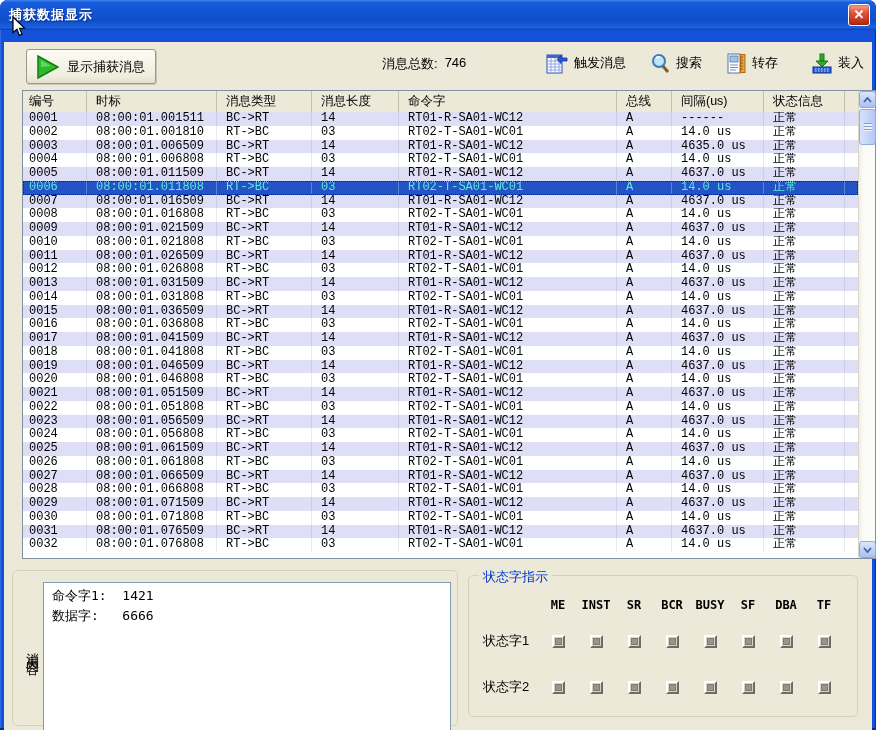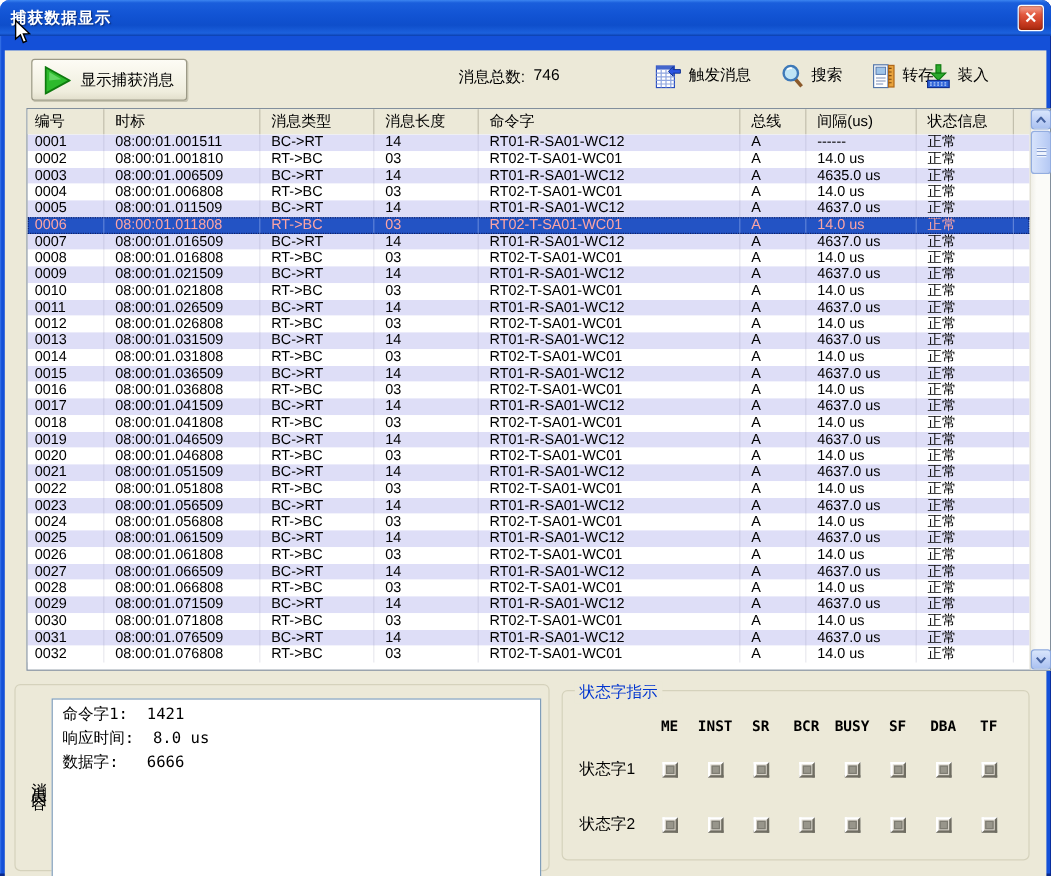--- a/index.html
+++ b/index.html
@@ -37,40 +37,40 @@
   .btn-show{
     position:absolute; left:22px; top:7px; width:130px; height:35px;
     background:linear-gradient(180deg,#FDFCF5,#EFEDDD 80%,#E2DFCC);
     border:1px solid #9C9A87; border-radius:3px;
     box-shadow:1px 1px 0 #C8C5B2;
     display:flex; align-items:center; gap:8px; padding-left:10px;
     font-size:13px; color:#000;
   }
   .total{ position:absolute; left:378px; top:13px; font-size:13px; color:#000; display:flex; gap:7px; }
   .tool{ position:absolute; top:9px; height:24px; display:flex; align-items:center; gap:6px; font-size:13px; color:#000; }
-  .t-trigger{ left:542px; } .t-search{ left:646px; } .t-export{ left:723px; } .t-load{ left:768px; }
+  .t-trigger{ left:542px; } .t-search{ left:646px; } .t-export{ left:723px; } .t-load{ left:808px; }
 
   
   .table{
     position:absolute; left:6px; top:48px; width:854px; height:469px;
     background:#fff; border:1px solid #828F9C;margin-left:12px;
   }
   .thead{
     position:absolute; left:0; top:0; right:17px; height:21px;
     background:#ECE9D8; display:flex; font-size:12.5px; color:#000;
   }
   .hcell{ line-height:21px; padding-left:9px; border-right:1px solid #C2BFAD; overflow:hidden; white-space:nowrap; }
   .tbody{
     position:absolute; left:0; top:21px; right:17px; bottom:0;
     overflow:hidden; font-size:12px;
-    font-family:Liberation Sans, sans-serif;
+    font-family:Liberation Mono, monospace;
   }
   .trow{ display:flex; height:13.75px; line-height:13.6px; color:#000; background:#fff; white-space:nowrap; }
   .trow.alt{ background:var(--row_alt,#DEDEF7); }
-  .trow.selected{ background:var(--selection,#2353C4); color:#fca5a5; outline:1px dotted #0B1E66; outline-offset:-1px; }
+  .trow.selected{ background:var(--selection,#2353C4); color:#5eead4; outline:1px dotted #0B1E66; outline-offset:-1px; }
   .tcell{ padding-left:9px; overflow:hidden; border-right:1px solid rgba(125,125,160,0.18); }
   .trow.selected .tcell{ border-right-color:#5E82D8; }
   .c0{ width:64px; padding-left:6px; } .c1{ width:130px; } .c2{ width:95px; } .c3{ width:87px; }
   .c4{ width:218px; } .c5{ width:55px; } .c6{ width:92px; } .c7{ width:81px; }
   .cf{ flex:1; border-right:none; }
 
   
   .vscroll{
     position:absolute; top:0; right:0; bottom:0; width:17px;
     background:linear-gradient(90deg,#F0EFE8,#FBFBF8 30%,#FBFBF8);
@@ -570,21 +570,21 @@
         <div class="sbtn down">
           <svg width="9" height="6" viewBox="0 0 9 6">
             <path d="M1 1 L4.5 5 L8 1" stroke="#44619E" stroke-width="1.8" fill="none"></path>
           </svg>
         </div>
       </div>
     </div>
 
     <div class="group g-left">
       <div class="vlabel">消息内容</div>
-      <div class="msgbox"><div>命令字1:  1421</div><div>响应时间:  8.0 us</div><div>数据字:   6666</div></div>
+      <div class="msgbox"><div>命令字1:  1421</div><div>数据字:   6666</div></div>
     </div>
 
     <div class="group g-right">
       <div class="gtitle">状态字指示</div>
       <div class="sgrid">
           <div></div>
           <div class="shead">ME</div>
           <div class="shead">INST</div>
           <div class="shead">SR</div>
           <div class="shead">BCR</div>

